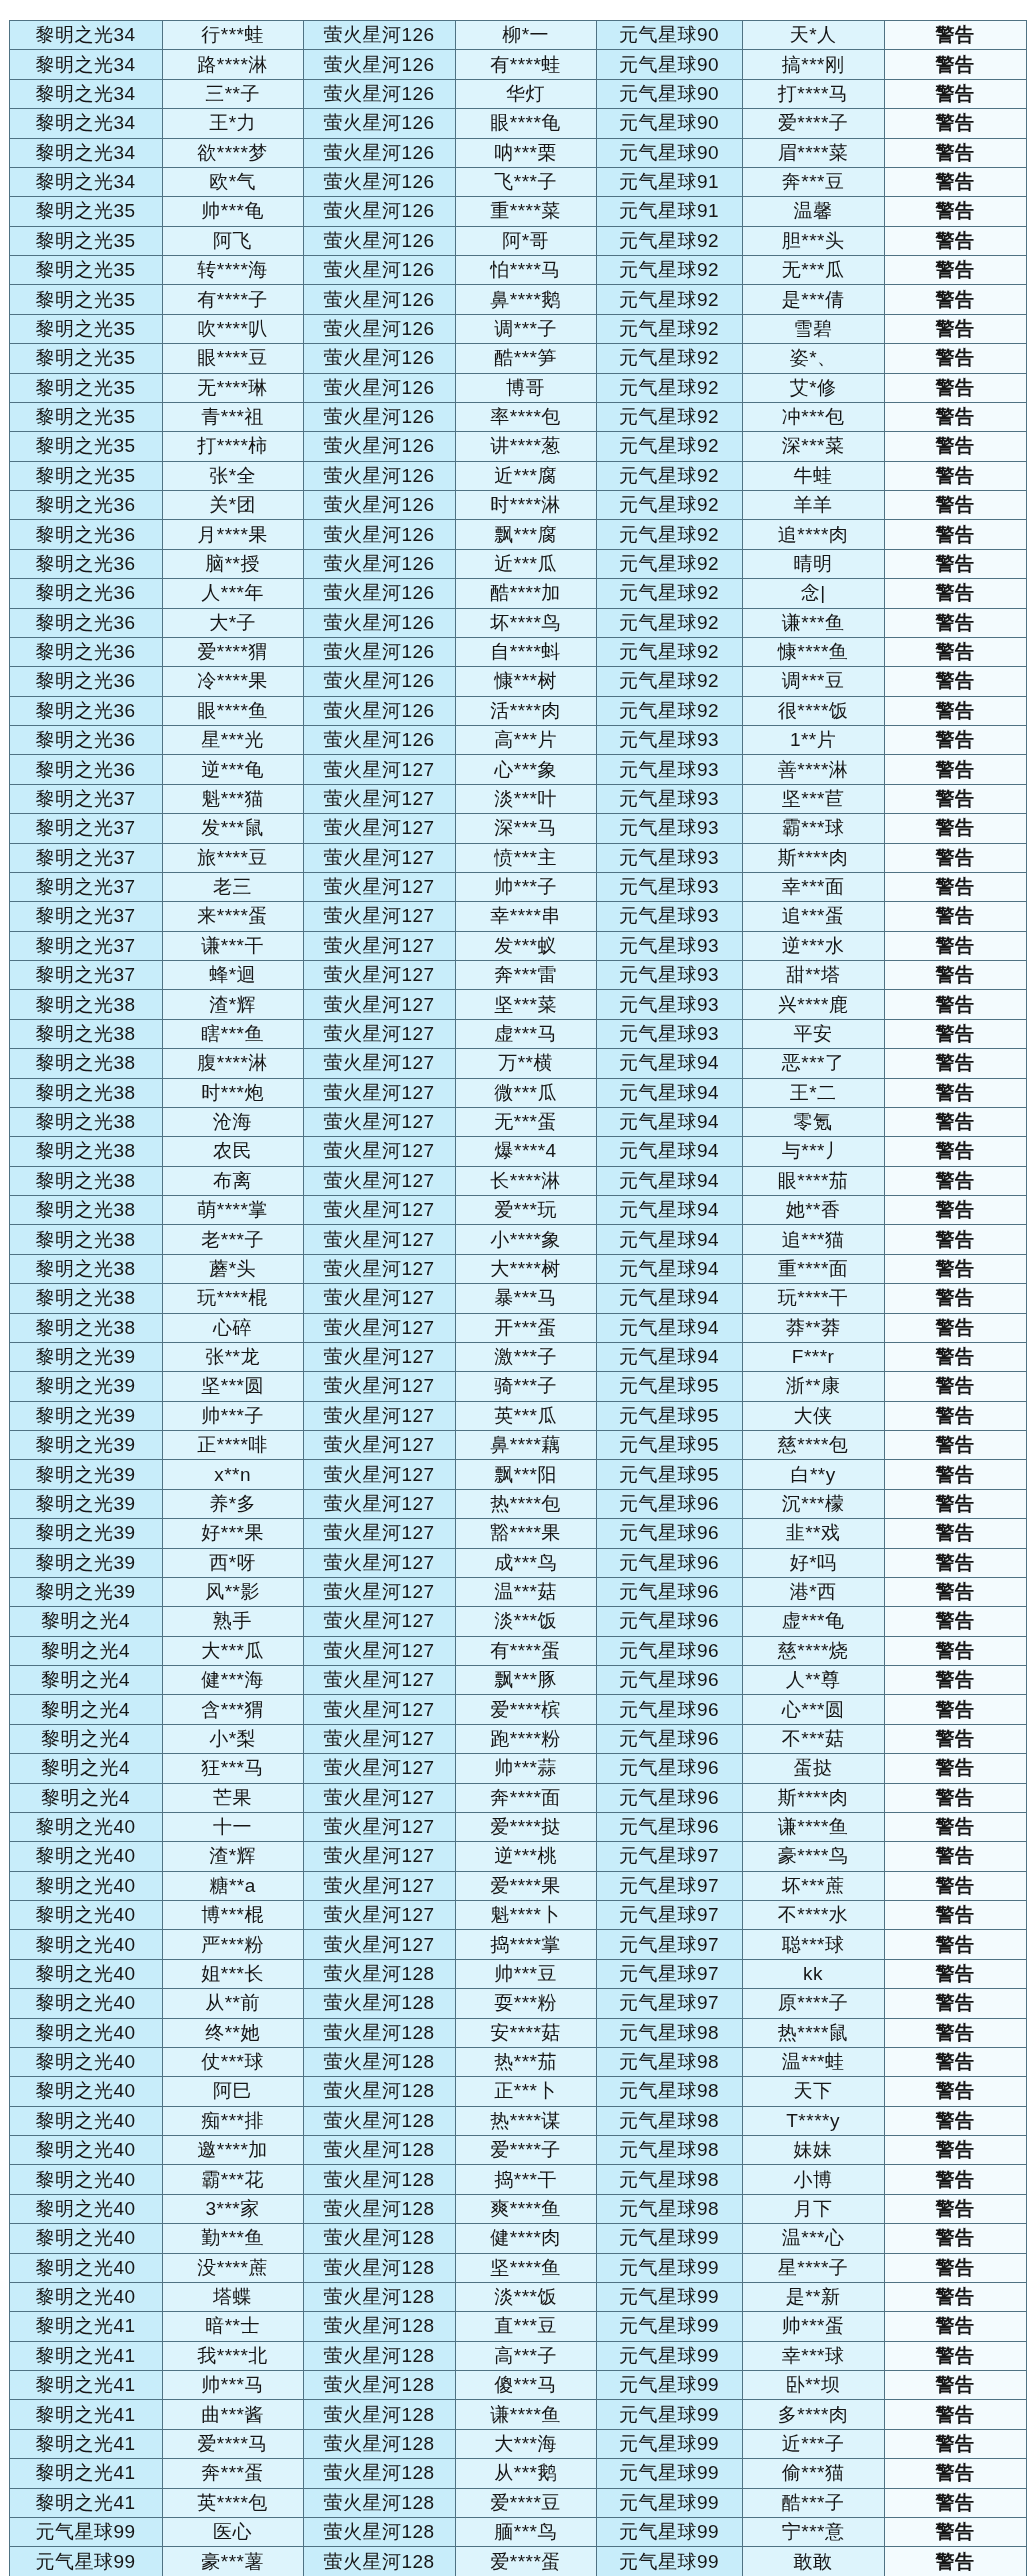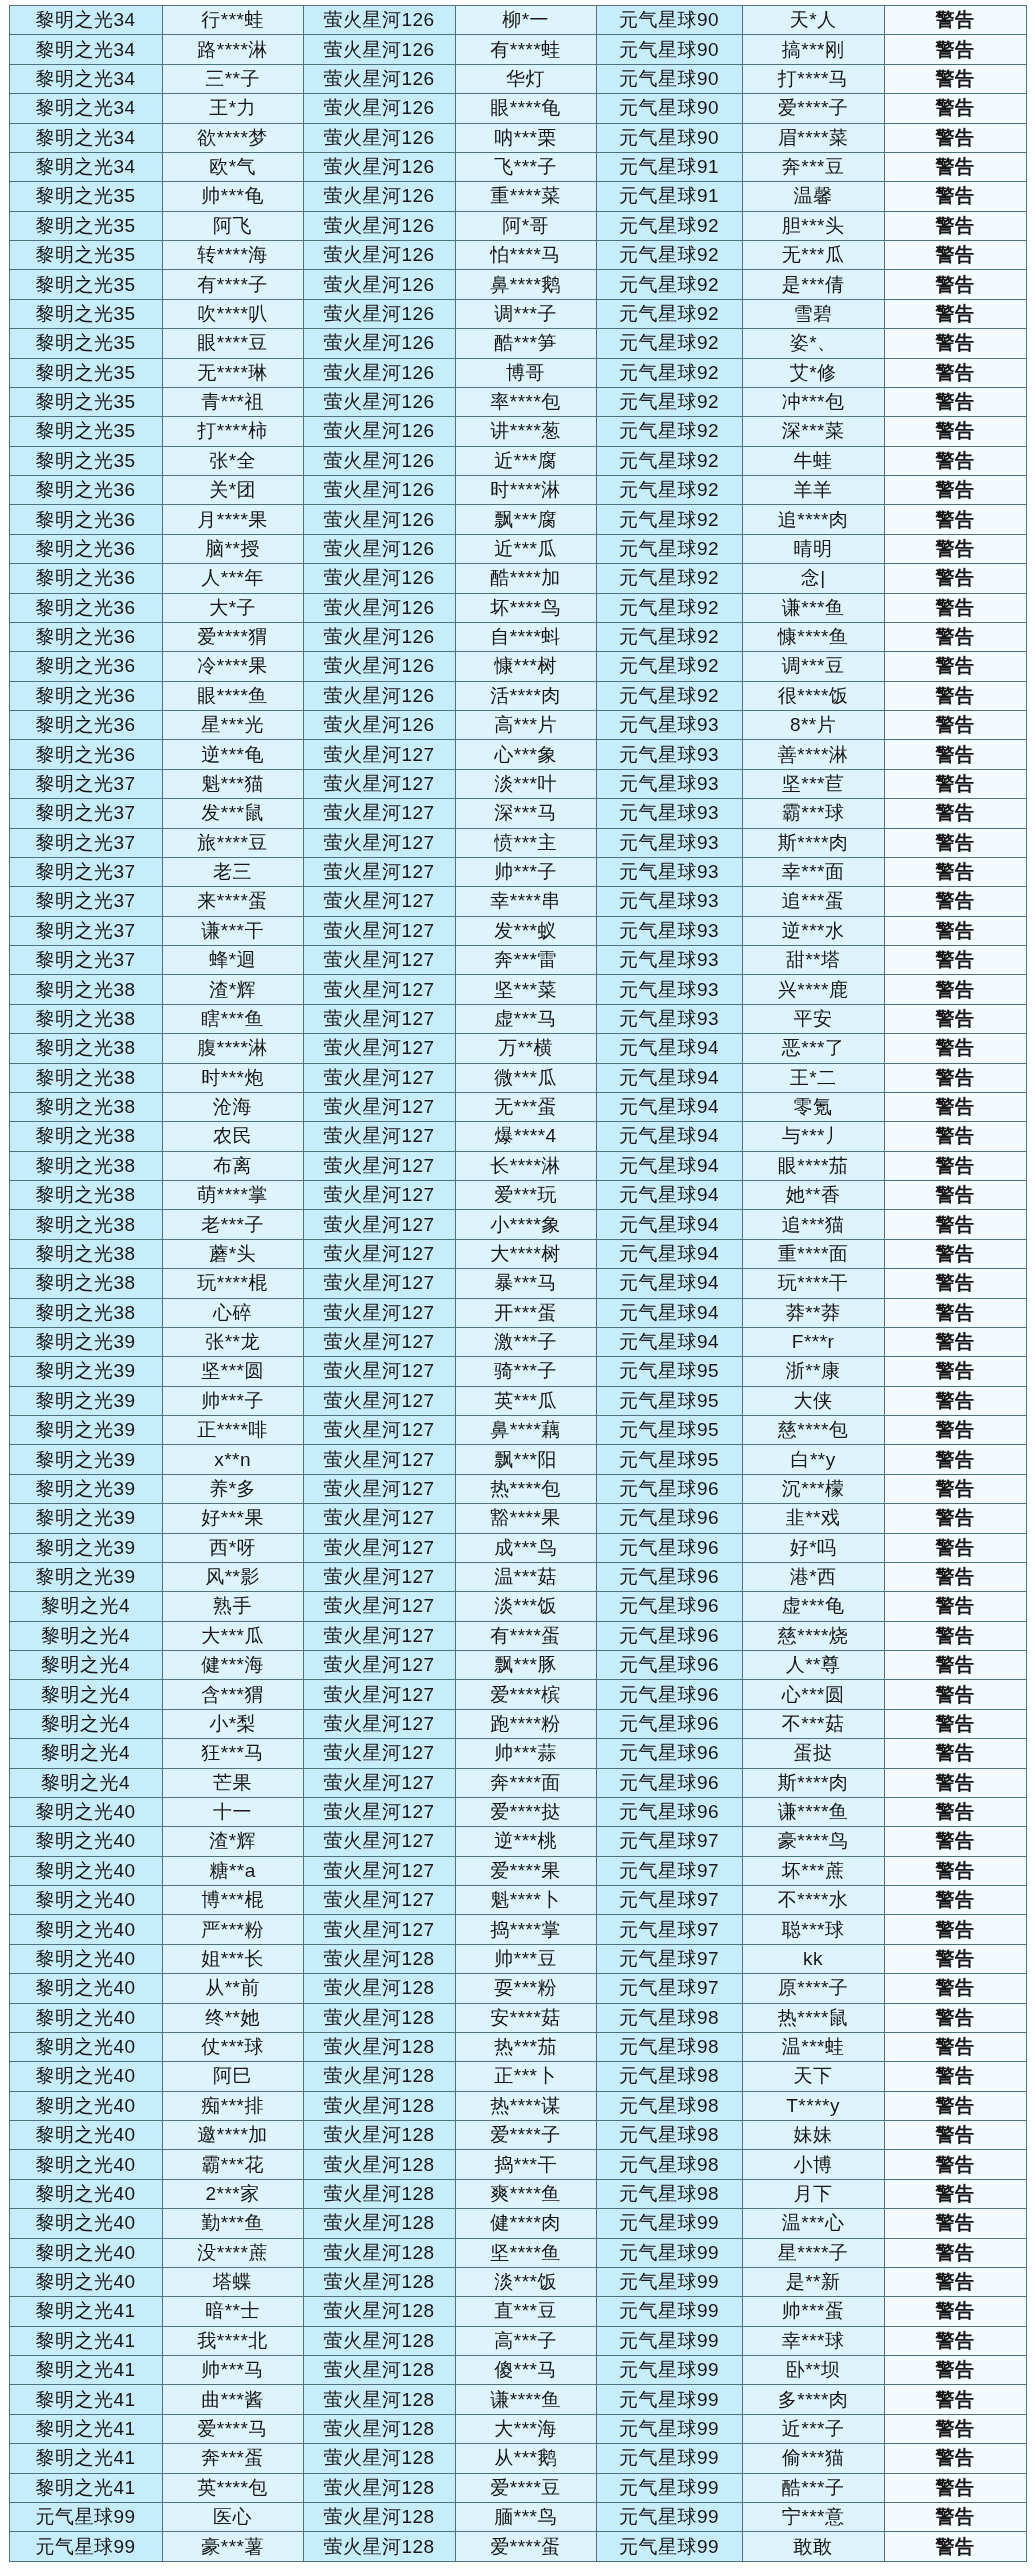--- a/index.html
+++ b/index.html
@@ -13,21 +13,21 @@
   .page{
     position:relative;
     width:1034px;
     height:2576px;
     background:#ffffff;
     overflow:hidden;
   }
   table.penalty{
     position:absolute;
     left:8.6px;
-    top:5px;
+    top:20px;
     width:1016px;
     height:2557px;
     border-collapse:collapse;
     table-layout:fixed;
     border:1.9px solid var(--border-color,#4f7283);
   }
   table.penalty td{
     border:1px solid var(--border-color,#4f7283);
     text-align:center;
     vertical-align:middle;
@@ -277,21 +277,21 @@
           <td class="odd">元气星球92</td>
           <td class="even">很****饭</td>
           <td class="warn">警告</td>
         </tr>
         <tr>
           <td class="odd">黎明之光36</td>
           <td class="even">星***光</td>
           <td class="odd">萤火星河126</td>
           <td class="even">高***片</td>
           <td class="odd">元气星球93</td>
-          <td class="even">8**片</td>
+          <td class="even">1**片</td>
           <td class="warn">警告</td>
         </tr>
         <tr>
           <td class="odd">黎明之光36</td>
           <td class="even">逆***龟</td>
           <td class="odd">萤火星河127</td>
           <td class="even">心***象</td>
           <td class="odd">元气星球93</td>
           <td class="even">善****淋</td>
           <td class="warn">警告</td>
@@ -723,21 +723,21 @@
           <td class="odd">黎明之光40</td>
           <td class="even">霸***花</td>
           <td class="odd">萤火星河128</td>
           <td class="even">捣***干</td>
           <td class="odd">元气星球98</td>
           <td class="even">小博</td>
           <td class="warn">警告</td>
         </tr>
         <tr>
           <td class="odd">黎明之光40</td>
-          <td class="even">2***家</td>
+          <td class="even">3***家</td>
           <td class="odd">萤火星河128</td>
           <td class="even">爽****鱼</td>
           <td class="odd">元气星球98</td>
           <td class="even">月下</td>
           <td class="warn">警告</td>
         </tr>
         <tr>
           <td class="odd">黎明之光40</td>
           <td class="even">勤***鱼</td>
           <td class="odd">萤火星河128</td>

